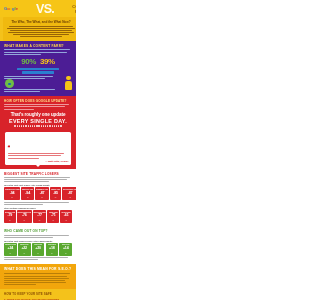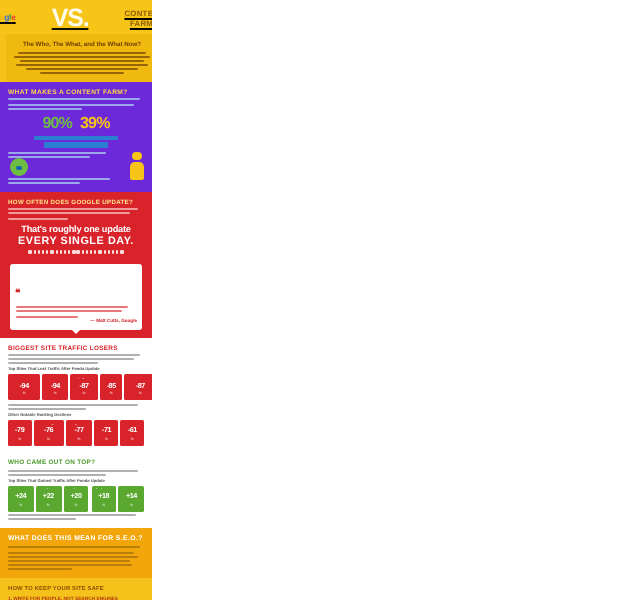--- a/index.html
+++ b/index.html
@@ -8,35 +8,35 @@
        -webkit-font-smoothing:none;}
   #page{position:relative;width:76px;height:300px;overflow:hidden;background:#f4c21b;}
 
   
   .sec{position:relative;width:100%;box-sizing:border-box;}
   .fakeline{height:1px;border-radius:1px;opacity:.78;}
   .rows{display:flex;flex-direction:column;gap:1.1px;}
 
   
   .header{background:#f6c517;padding:4px 4px 3px;text-align:center;}
-  .logo-row{display:flex;align-items:center;justify-content:center;gap:17px;height:10px;text-decoration:underline;}
+  .logo-row{display:flex;align-items:center;gap:17px;height:10px;}
   .gword{font-size:4.2px;font-weight:bold;letter-spacing:-.1px;line-height:1;}
   .gword i{font-style:normal;}
   .g-b{color:#3b6fd4;} .g-r{color:#e0402f;} .g-y{color:#f2b705;} .g-g{color:#37a04a;}
   .vs{font-size:12.5px;font-weight:bold;color:#ffffff;line-height:1;
       letter-spacing:-.6px;opacity:.92;margin:0 1px;}
   .cfword{font-size:3.9px;font-weight:bold;color:#8e5b05;letter-spacing:.15px;}
 
   
   .intro{background:#f0b90f;margin:0 3px;padding:3px 3px 3.5px;border-radius:1px;}
   .intro-h{font-size:3.1px;font-weight:bold;color:#6b3f02;text-align:center;margin-bottom:2px;}
   .intro .fakeline{background:#7d4c04;margin:0 auto;}
 
   
-  .blue{background:#6d28d9;padding:3px 4px 4px;}
+  .blue{background:#4c1d95;padding:3px 4px 4px;}
   .blue-h{font-size:3.3px;font-weight:bold;color:#ffd84a;letter-spacing:.2px;}
   .blue .fakeline{background:#a8cdee;}
   .bignums{display:flex;justify-content:center;gap:4px;margin:3px 0 2px;}
   .bignum{font-size:8px;font-weight:bold;line-height:1;letter-spacing:-.4px;}
   .bn-green{color:#6fbe44;} .bn-yellow{color:#f6c517;}
   .bluebars{display:flex;flex-direction:column;gap:1.2px;align-items:center;}
   .bbar{height:2.4px;background:#2b7fd0;border-radius:.5px;}
   .blue-split{display:flex;gap:3px;margin-top:2.5px;align-items:flex-start;}
   .blue-left{flex:1;}
   .gear{width:7px;height:7px;position:relative;margin:1px 0 0 2px;}

